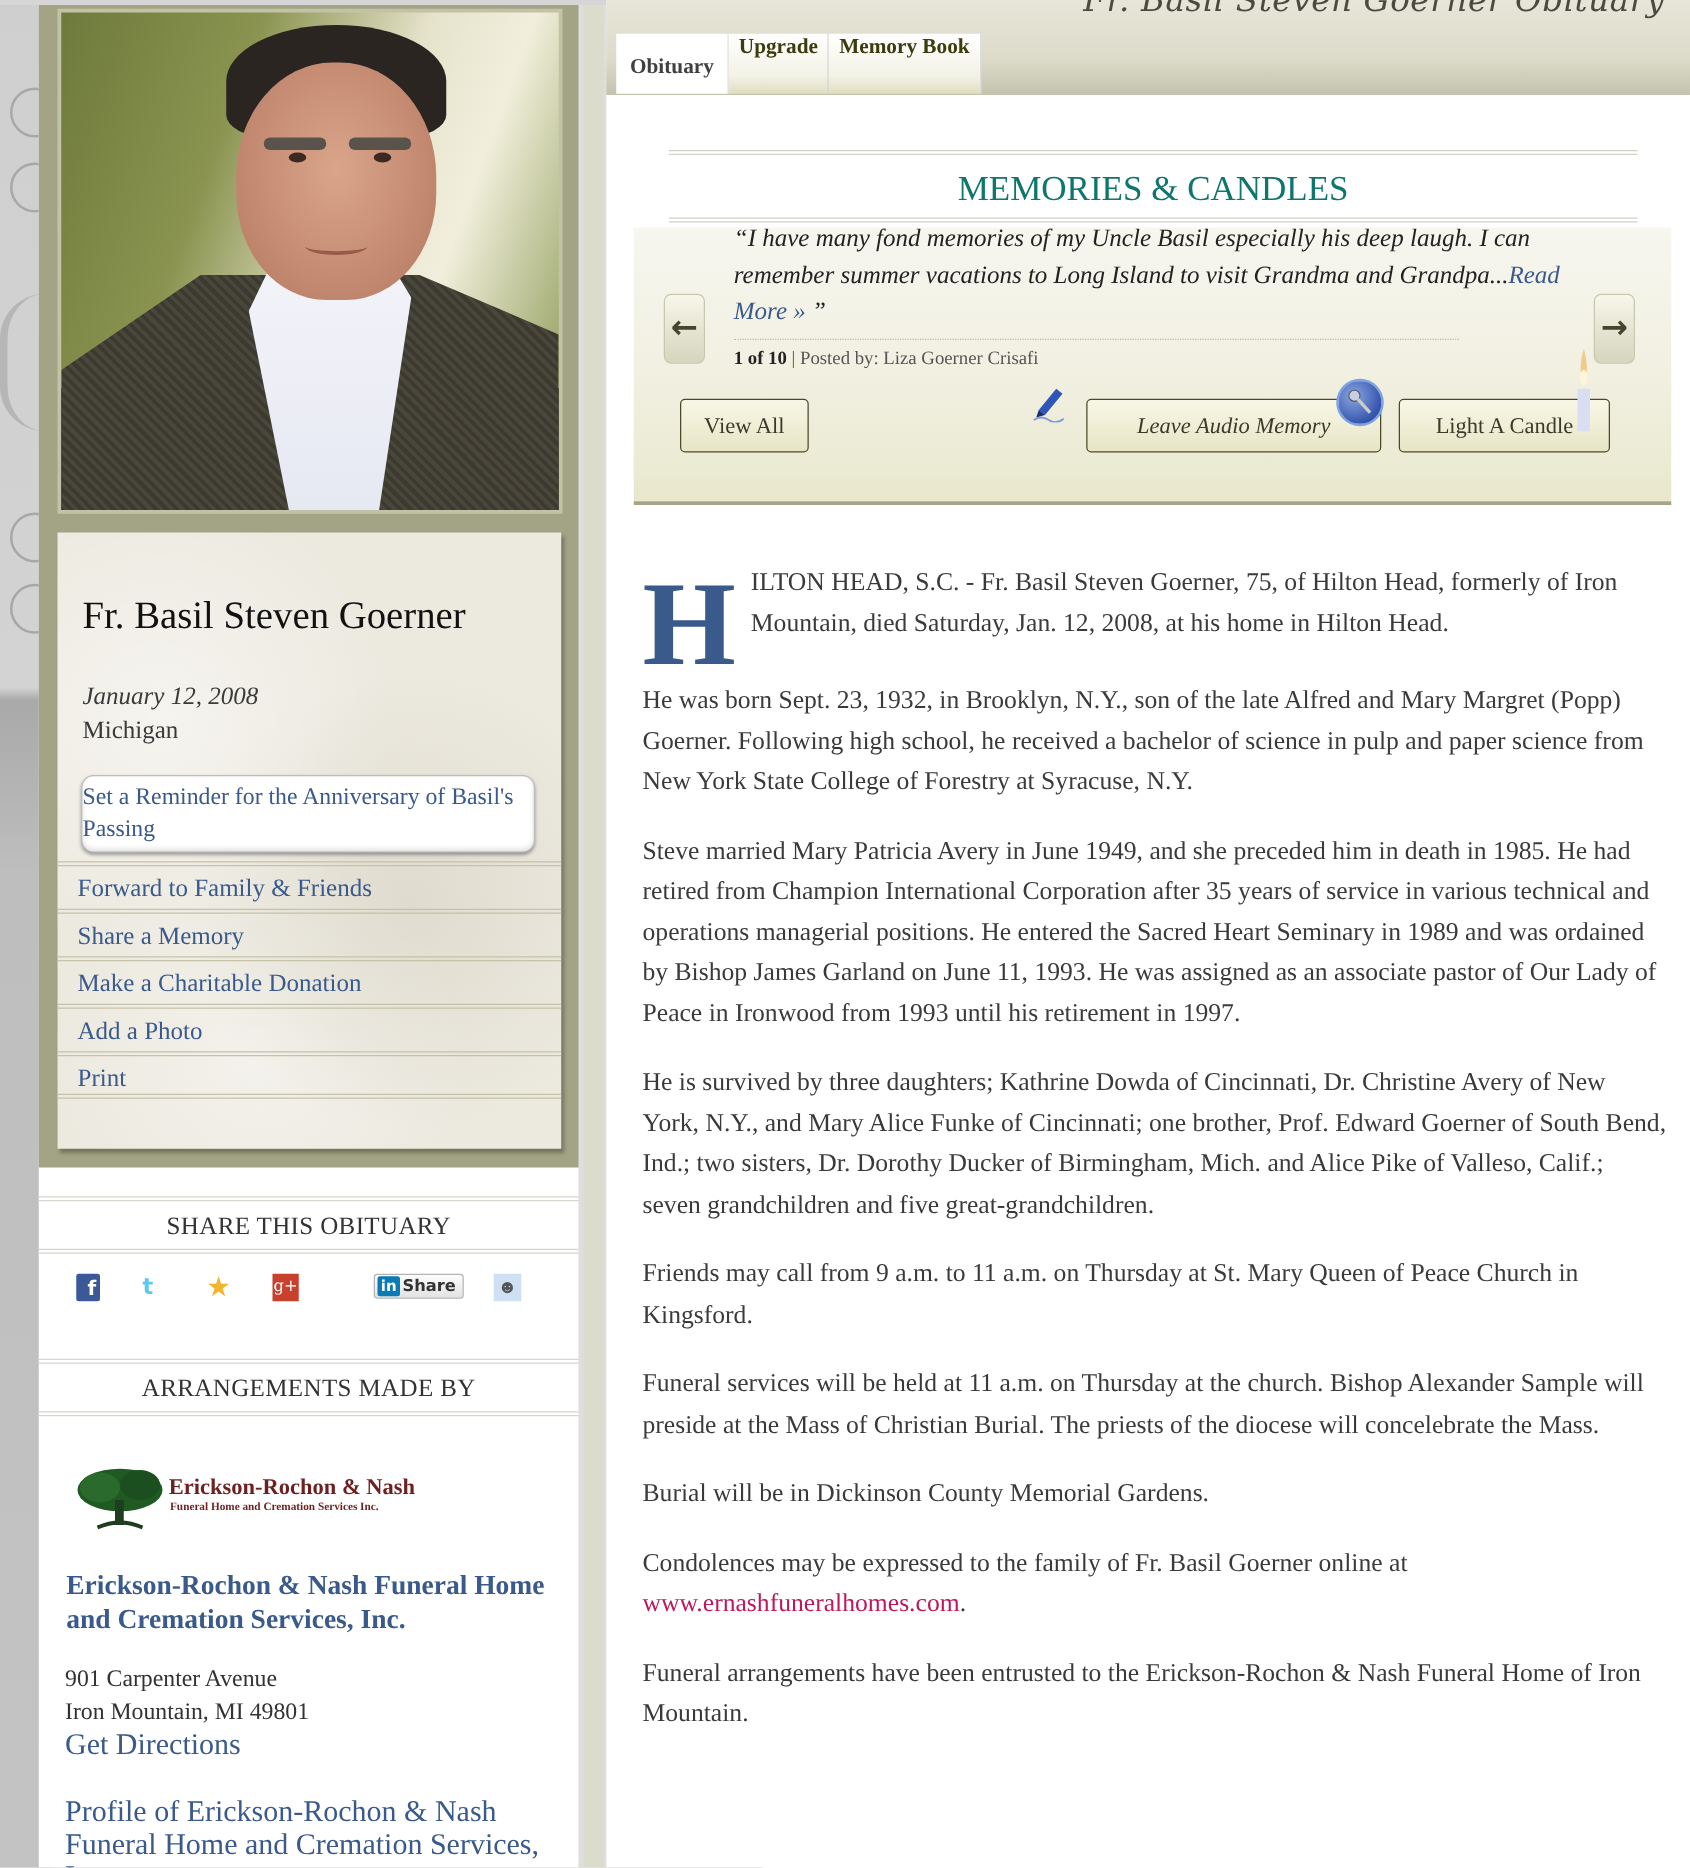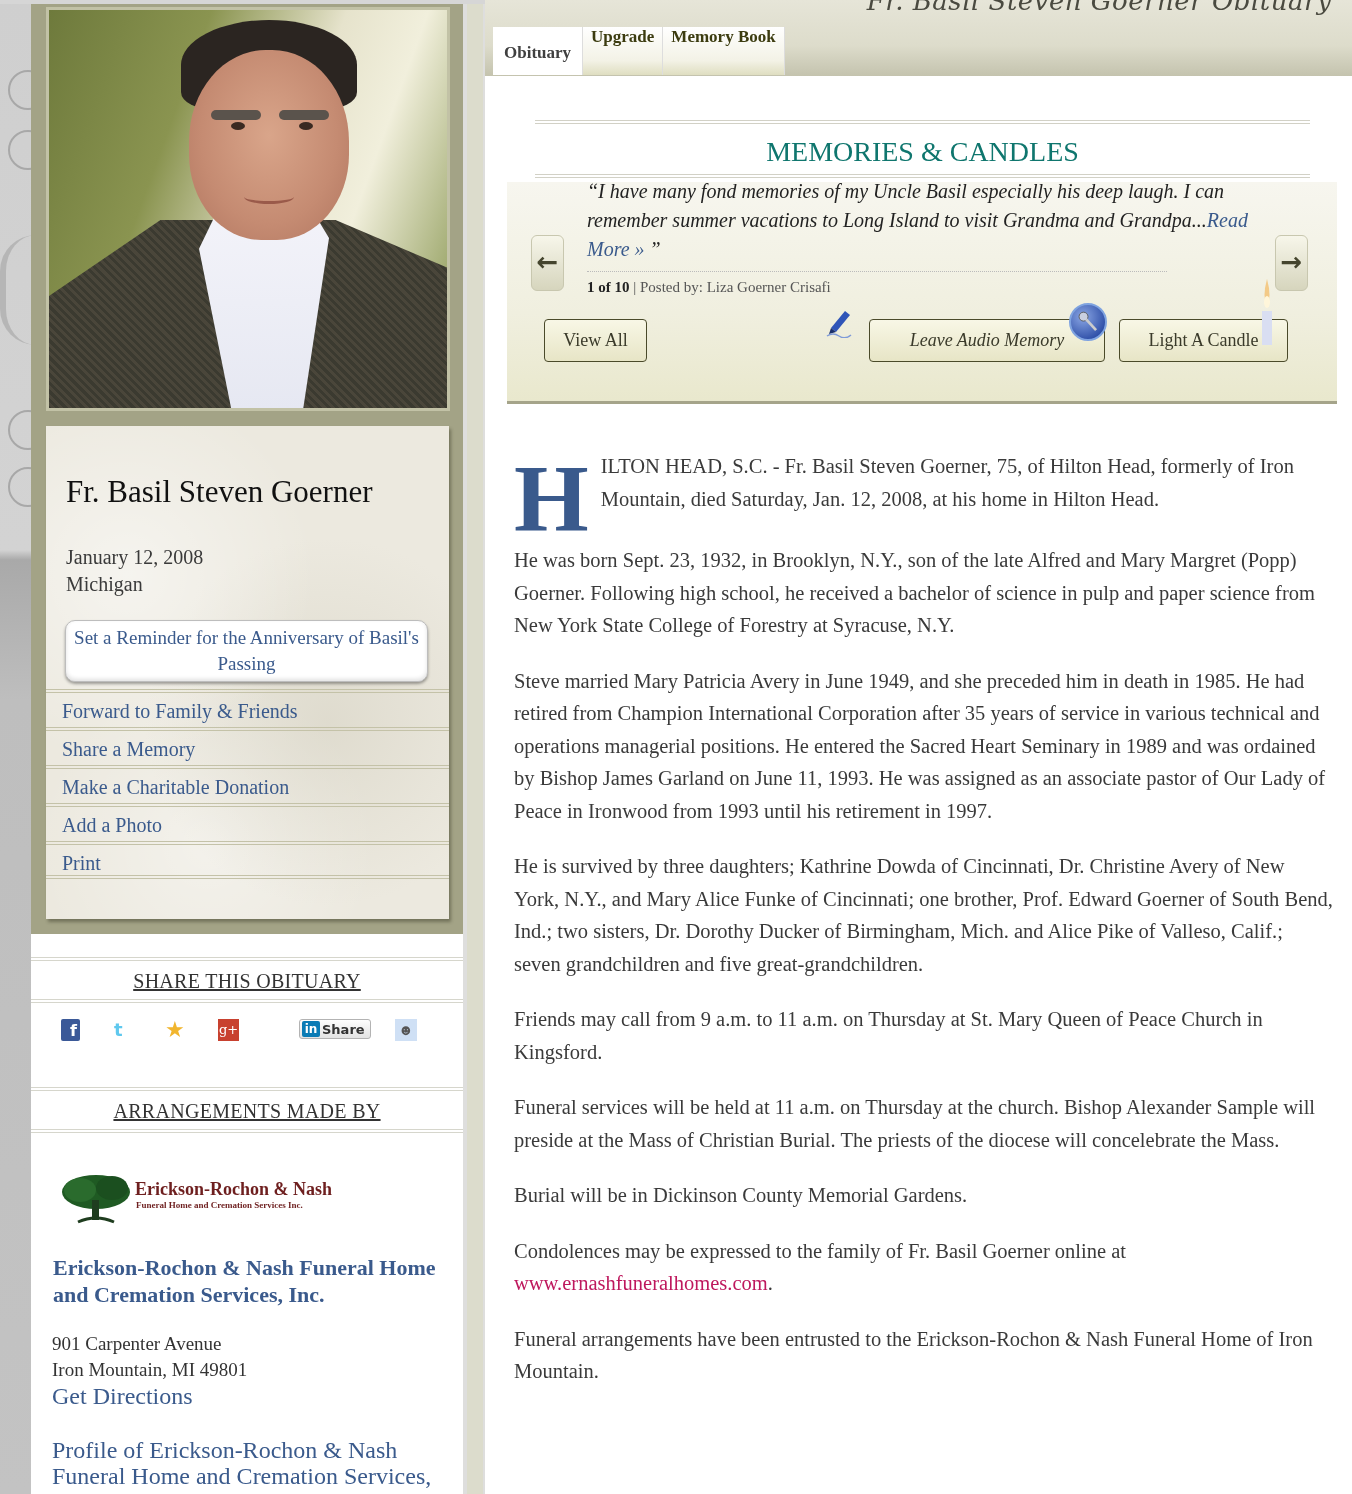--- a/index.html
+++ b/index.html
@@ -76,41 +76,41 @@
     background-image:
       radial-gradient(circle at 20% 30%, rgba(255,255,255,0.5) 0, transparent 40%),
       radial-gradient(circle at 70% 60%, rgba(210,206,190,0.5) 0, transparent 45%),
       radial-gradient(circle at 40% 85%, rgba(255,255,255,0.4) 0, transparent 35%);
     box-shadow: 2px 3px 3px rgba(60,60,40,0.45);
   }
   .deceased-name {
     position:absolute; left: 20px; top: 48px; width: 340px;
     font-size: 31px; line-height: 36px; color:#111; font-family:"Liberation Serif", serif;
   }
-  .deceased-date { position:absolute; left:20px; top:120px; font-size:20px; color:#3a3a3a; }
+  .deceased-date { position:absolute; left:20px; top:120px; font-size:20px; color:#3a3a3a;font-style:italic; }
   .deceased-place { position:absolute; left:20px; top:147px; font-size:20px; color:#3a3a3a; }
   .reminder-btn {
     position:absolute; left:19px; top:194px; width:363px; height:62px;
     background:#fff; border-radius:10px; border:1px solid #bdbdbd;
     box-shadow: 0 2px 3px rgba(0,0,0,0.35), inset 0 -2px 4px rgba(0,0,0,0.12);
-    color:#3a5a8c; font-size:19px; line-height:26px; text-align:center; padding-top:4px;
+    color:#3a5a8c; font-size:19px; line-height:26px; padding-top:4px;
     cursor:pointer;
   }
   .action-list { position:absolute; left:0; top:263px; width:403px; }
   .action-item {
     display:block; height:38px; line-height:36px; padding-left:16px;
     border-top:4px double #c4c2a8;
     color:#3a5a8c; font-size:20px; cursor:pointer;
   }
   .action-item.last { border-bottom:4px double #c4c2a8; }
 
   .section-head {
     position:absolute; left:0; width:432px; height:46px;
     border-top:4px double #d6d6cc; border-bottom:4px double #d6d6cc;
-    text-align:center; line-height:40px; font-size:20px; color:#333; letter-spacing:0.3px;text-decoration:underline;
+    text-align:center; line-height:40px; font-size:20px; color:#333; letter-spacing:0.3px;
   }
   .share-row { position:absolute; left:30px; top:1015px; height:24px; width:400px; }
   .share-icon { position:absolute; top:0; height:22px; cursor:pointer; }
   .fb { left:0; width:19px; background:#3b5998; border-radius:2px; color:#fff; font:bold 16px "DejaVu Sans",sans-serif; text-align:right; padding-right:3px; line-height:24px; }
   .tw { left:53px; width:16px; color:#5fc8ee; font:bold 18px "DejaVu Sans",sans-serif; line-height:22px; }
   .fav { left:104px; width:22px; color:#f1b52e; font-size:22px; line-height:22px; }
   .gp { left:157px; width:21px; background:#c8412f; color:#fff; font:13px "DejaVu Serif",serif; text-align:center; line-height:22px; }
   .li { left:238px; width:72px; height:20px; border:1px solid #b3b3b3; border-radius:3px; background:linear-gradient(#fdfdfd,#e3e3e3); font:bold 13px "DejaVu Sans",sans-serif; color:#333; line-height:19px; }
   .li .in { display:inline-block; background:#0a7bb5; color:#fff; width:18px; height:16px; margin:1px 2px 0 2px; text-align:center; font-size:12px; line-height:16px; border-radius:2px; vertical-align:top; }
   .rd { left:334px; width:22px; height:22px; background:#cfe0f5; color:#555; font-size:15px; text-align:center; line-height:22px; }

